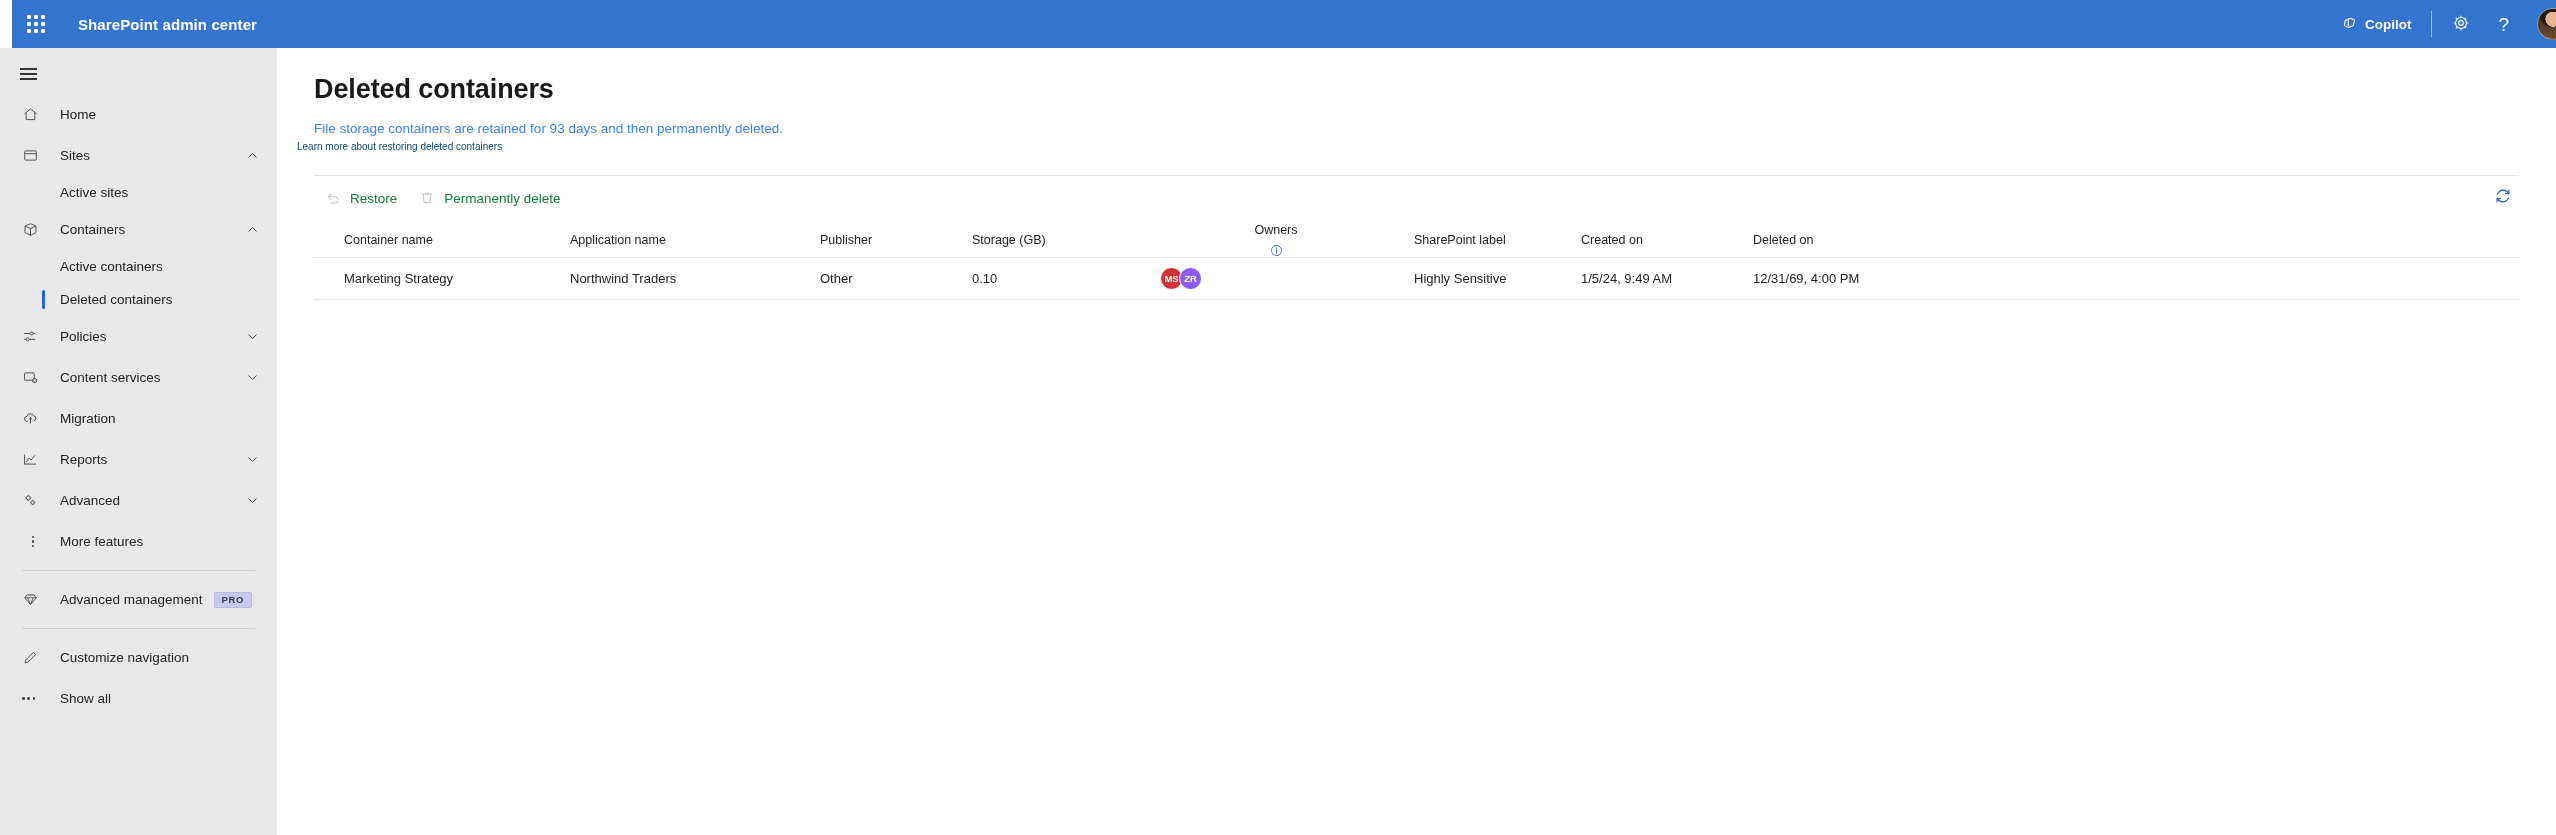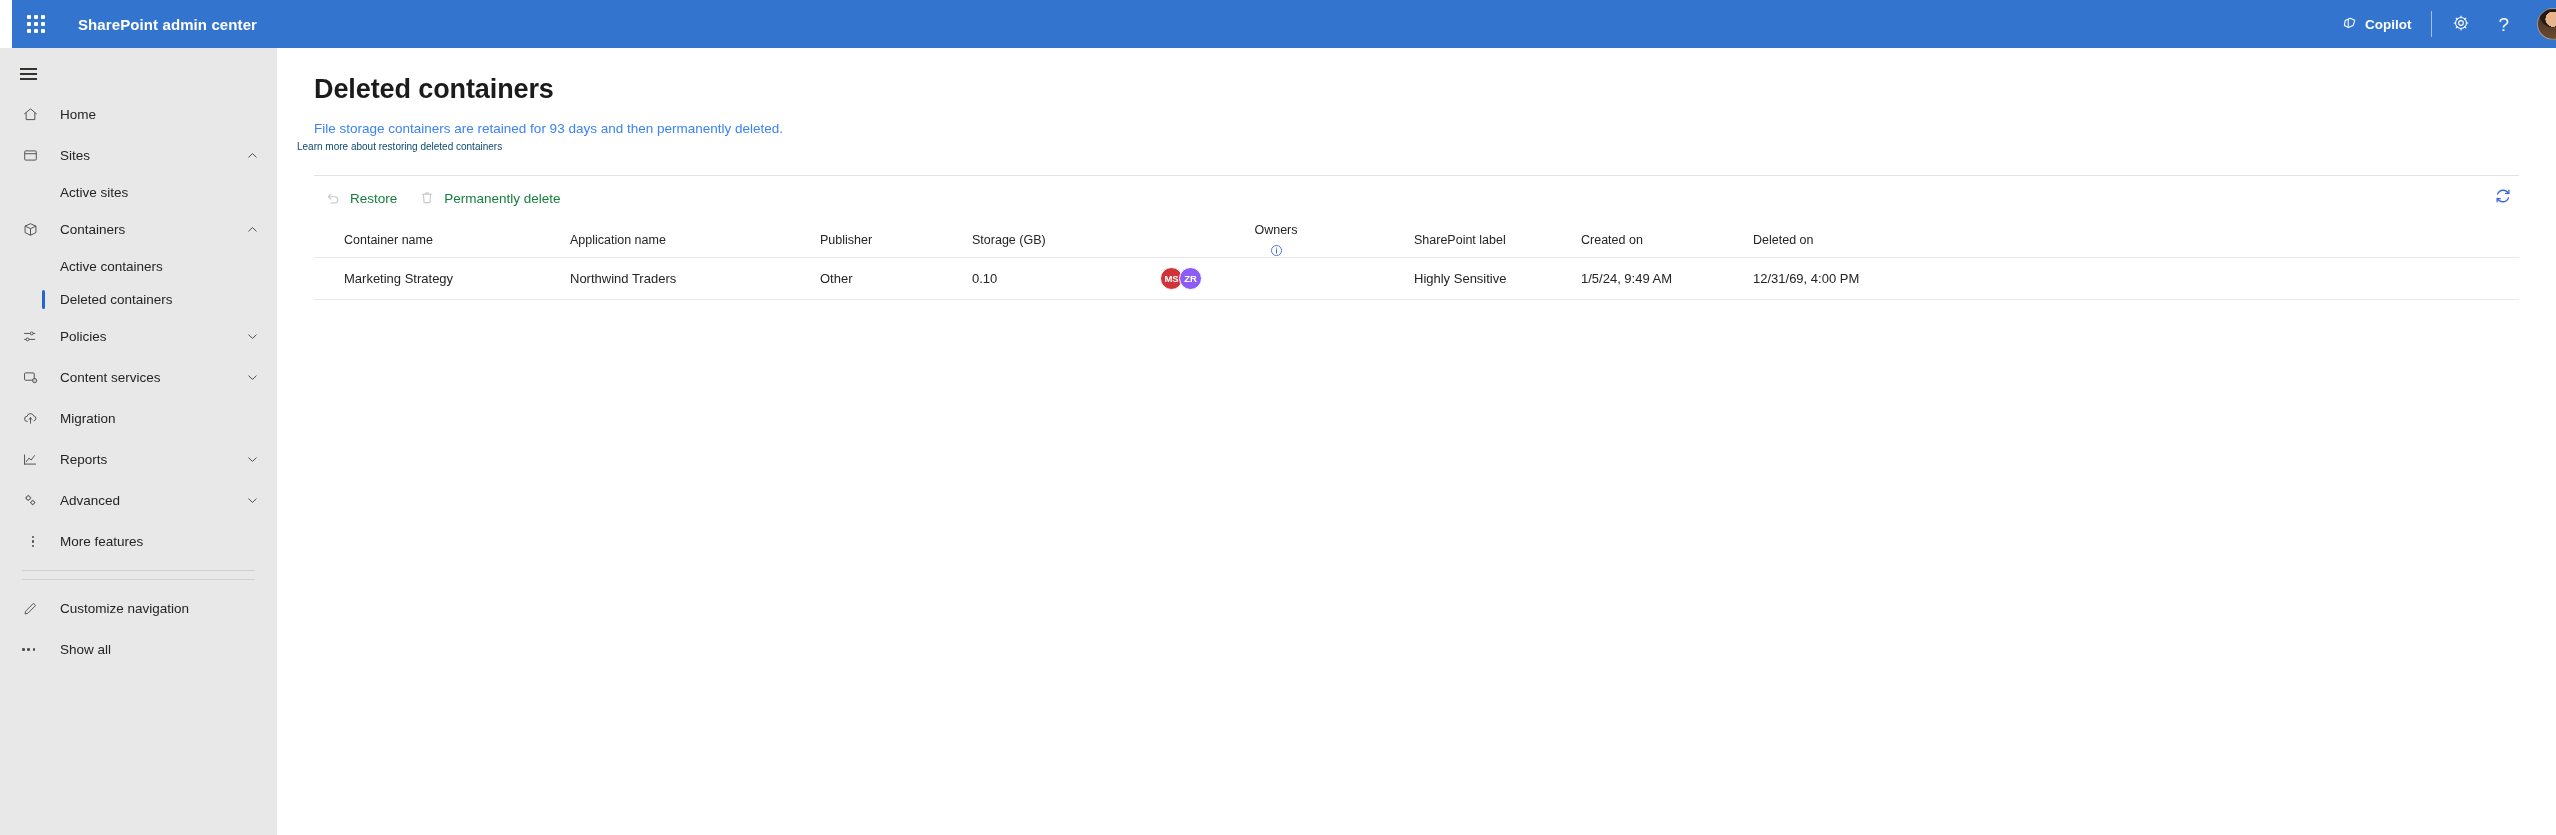--- a/index.html
+++ b/index.html
@@ -381,20 +381,30 @@
           <i></i>
           <i></i>
           <i></i>
         </span>
     </span>
     <span class="nav-label">More features</span>
   </div>
 
   <div class="nav-divider"></div>
 
+  <div class="nav-item">
+    <span class="nav-ico">
+      <svg width="17" height="17" viewBox="0 0 20 20" fill="none">
+          <path d="M3.2 8 6 4.6h8L16.8 8 10 16Z" stroke="currentColor" stroke-width="1.1" stroke-linejoin="round"></path>
+          <path d="M3.2 8h13.6M6.6 8 10 16M13.4 8 10 16" stroke="currentColor" stroke-width="1"></path>
+        </svg>
+    </span>
+    <span class="nav-label">Advanced management</span>
+    <span class="pro-badge">PRO</span>
+  </div>
 
   <div class="nav-divider"></div>
 
   <div class="nav-item">
     <span class="nav-ico">
       <svg width="17" height="17" viewBox="0 0 20 20" fill="none">
           <path d="M13.4 3.9 16 6.5 6.8 15.7 3.6 16.4l.7-3.2Z" stroke="currentColor" stroke-width="1.1" stroke-linejoin="round"></path>
         </svg>
     </span>
     <span class="nav-label">Customize navigation</span>

